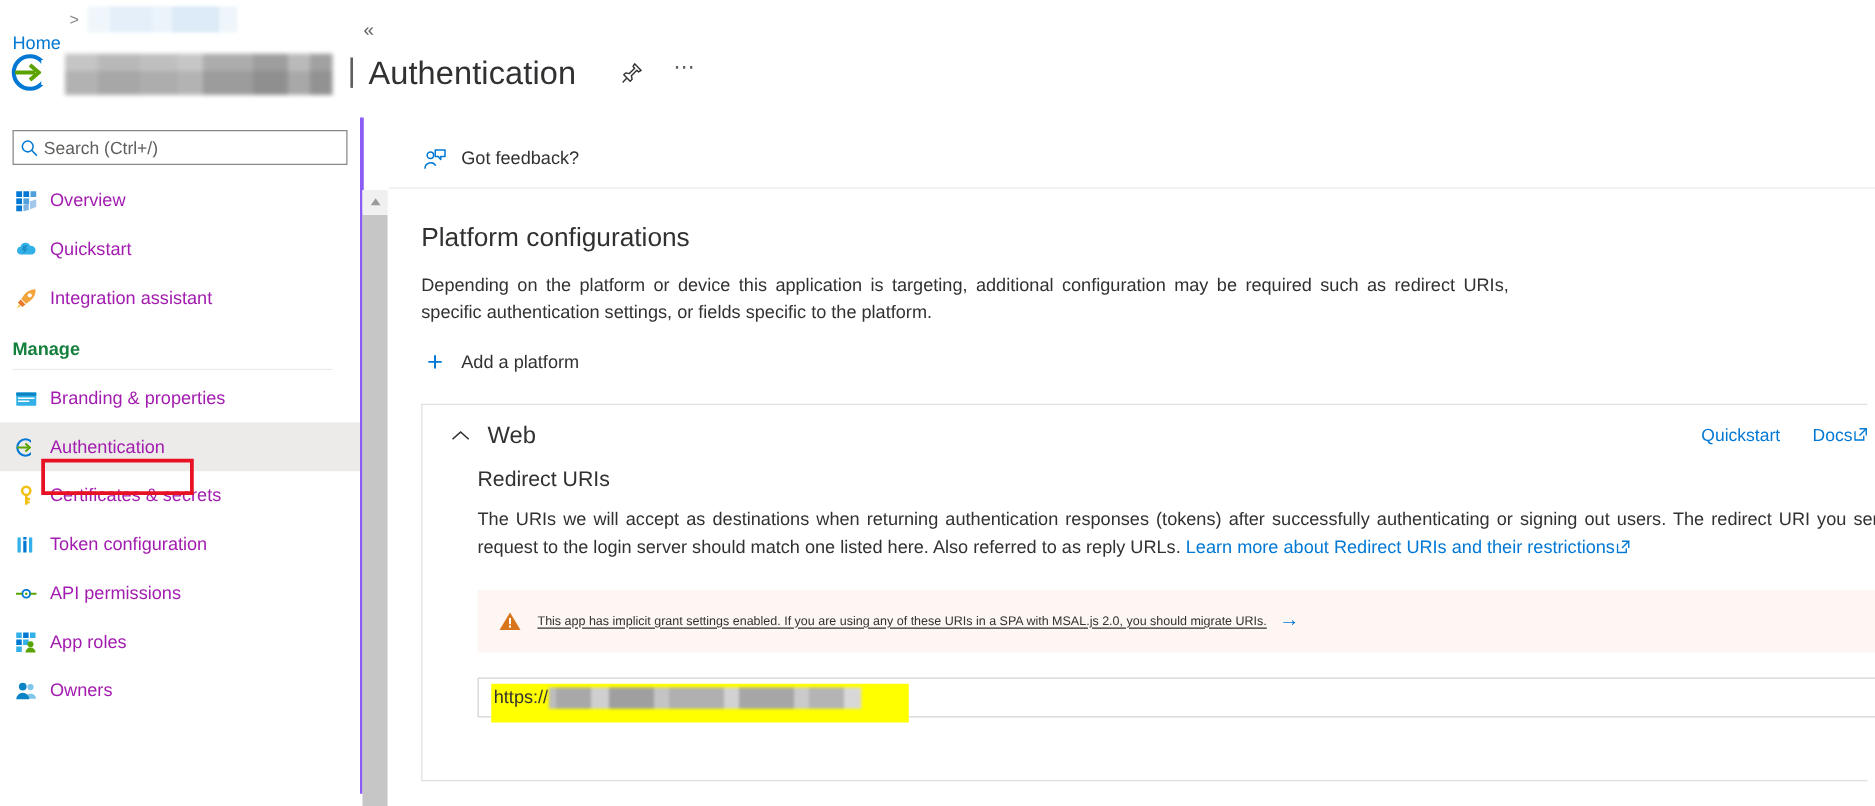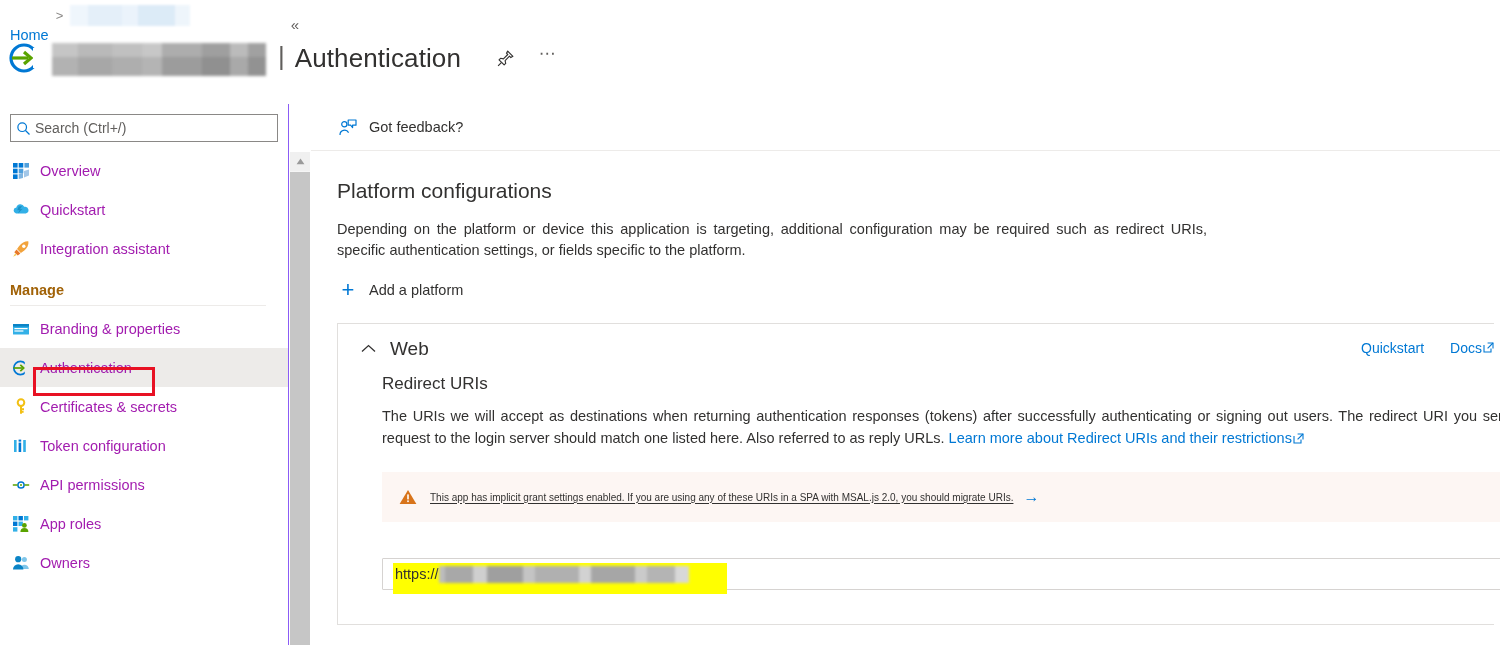--- a/index.html
+++ b/index.html
@@ -110,25 +110,25 @@
     letter-spacing: 1.5px;
     color: #605e5c;
     line-height: 8px;
     padding-bottom: 9px;
   }
 
   
   .leftnav {
     position: absolute;
     left: 0;
-    top: 104px;
+    top: 94px;
     width: 288px;
     height: 541px;
     background: #fff;
-    border-right: 1px solid #8b5cf6;
+    border-right: 3px solid #8b5cf6;
   }
   .search-wrap {
     margin: 10px 10px 0 10px;
     height: 26px;
     border: 1px solid #8a8886;
     display: flex;
     align-items: center;
     background: #fff;
   }
   .search-icon {
@@ -187,21 +187,21 @@
     justify-content: center;
   }
   .nav-label {
     font-size: 14.5px;
     color: #a21caf;
   }
   .nav-group {
     padding: 14px 0 4px 10px;
     font-size: 14.5px;
     font-weight: bold;
-    color: #a16207;
+    color: #15803d;
   }
   .nav-divider {
     height: 1px;
     background: #edebe9;
     margin: 3px 22px 3px 10px;
   }
   .redbox {
     position: absolute;
     left: 33px;
     top: 367px;
@@ -407,21 +407,21 @@
     cursor: pointer;
   }
   .warn-arrow {
     color: #0078d4;
     margin-left: 10px;
     font-size: 16px;
     line-height: 1;
   }
 
   .uri-row {
-    margin-top: 36px;
+    margin-top: 20px;
     position: relative;
     height: 40px;
   }
   .uri-field {
     width: 1120px;
     height: 32px;
     border: 1px solid #d6d3d1;
     border-radius: 1px;
     box-sizing: border-box;
     display: flex;

